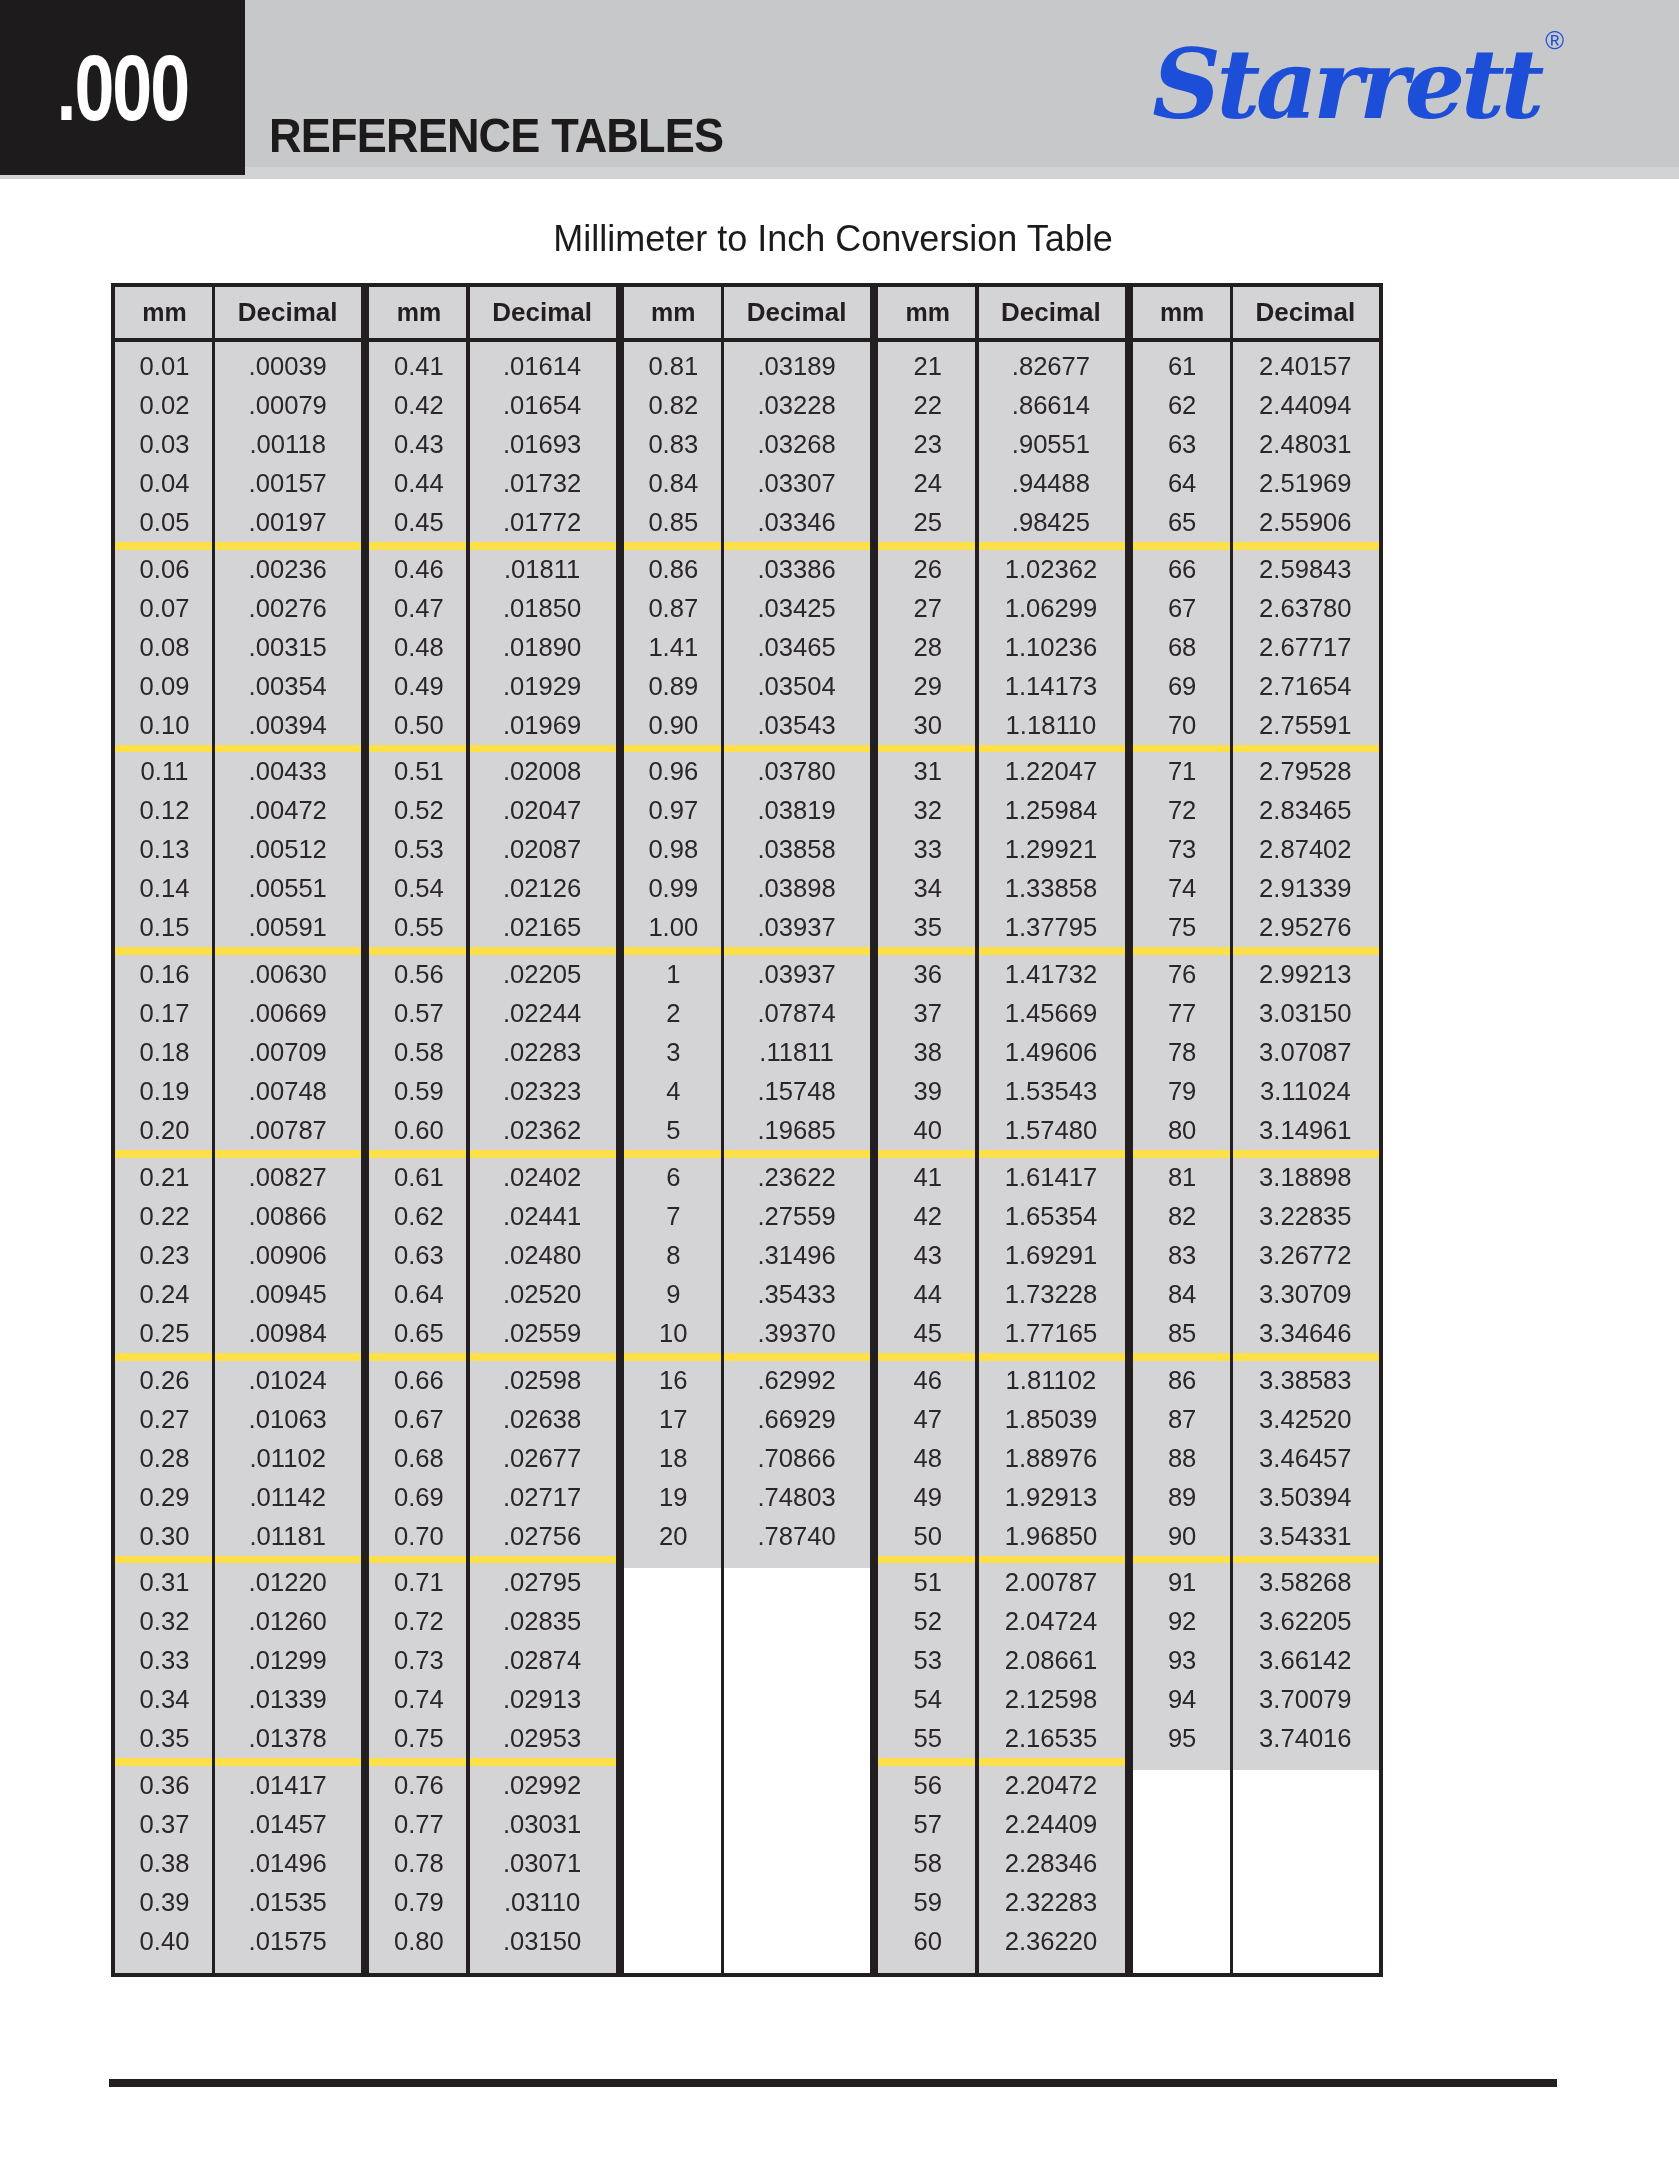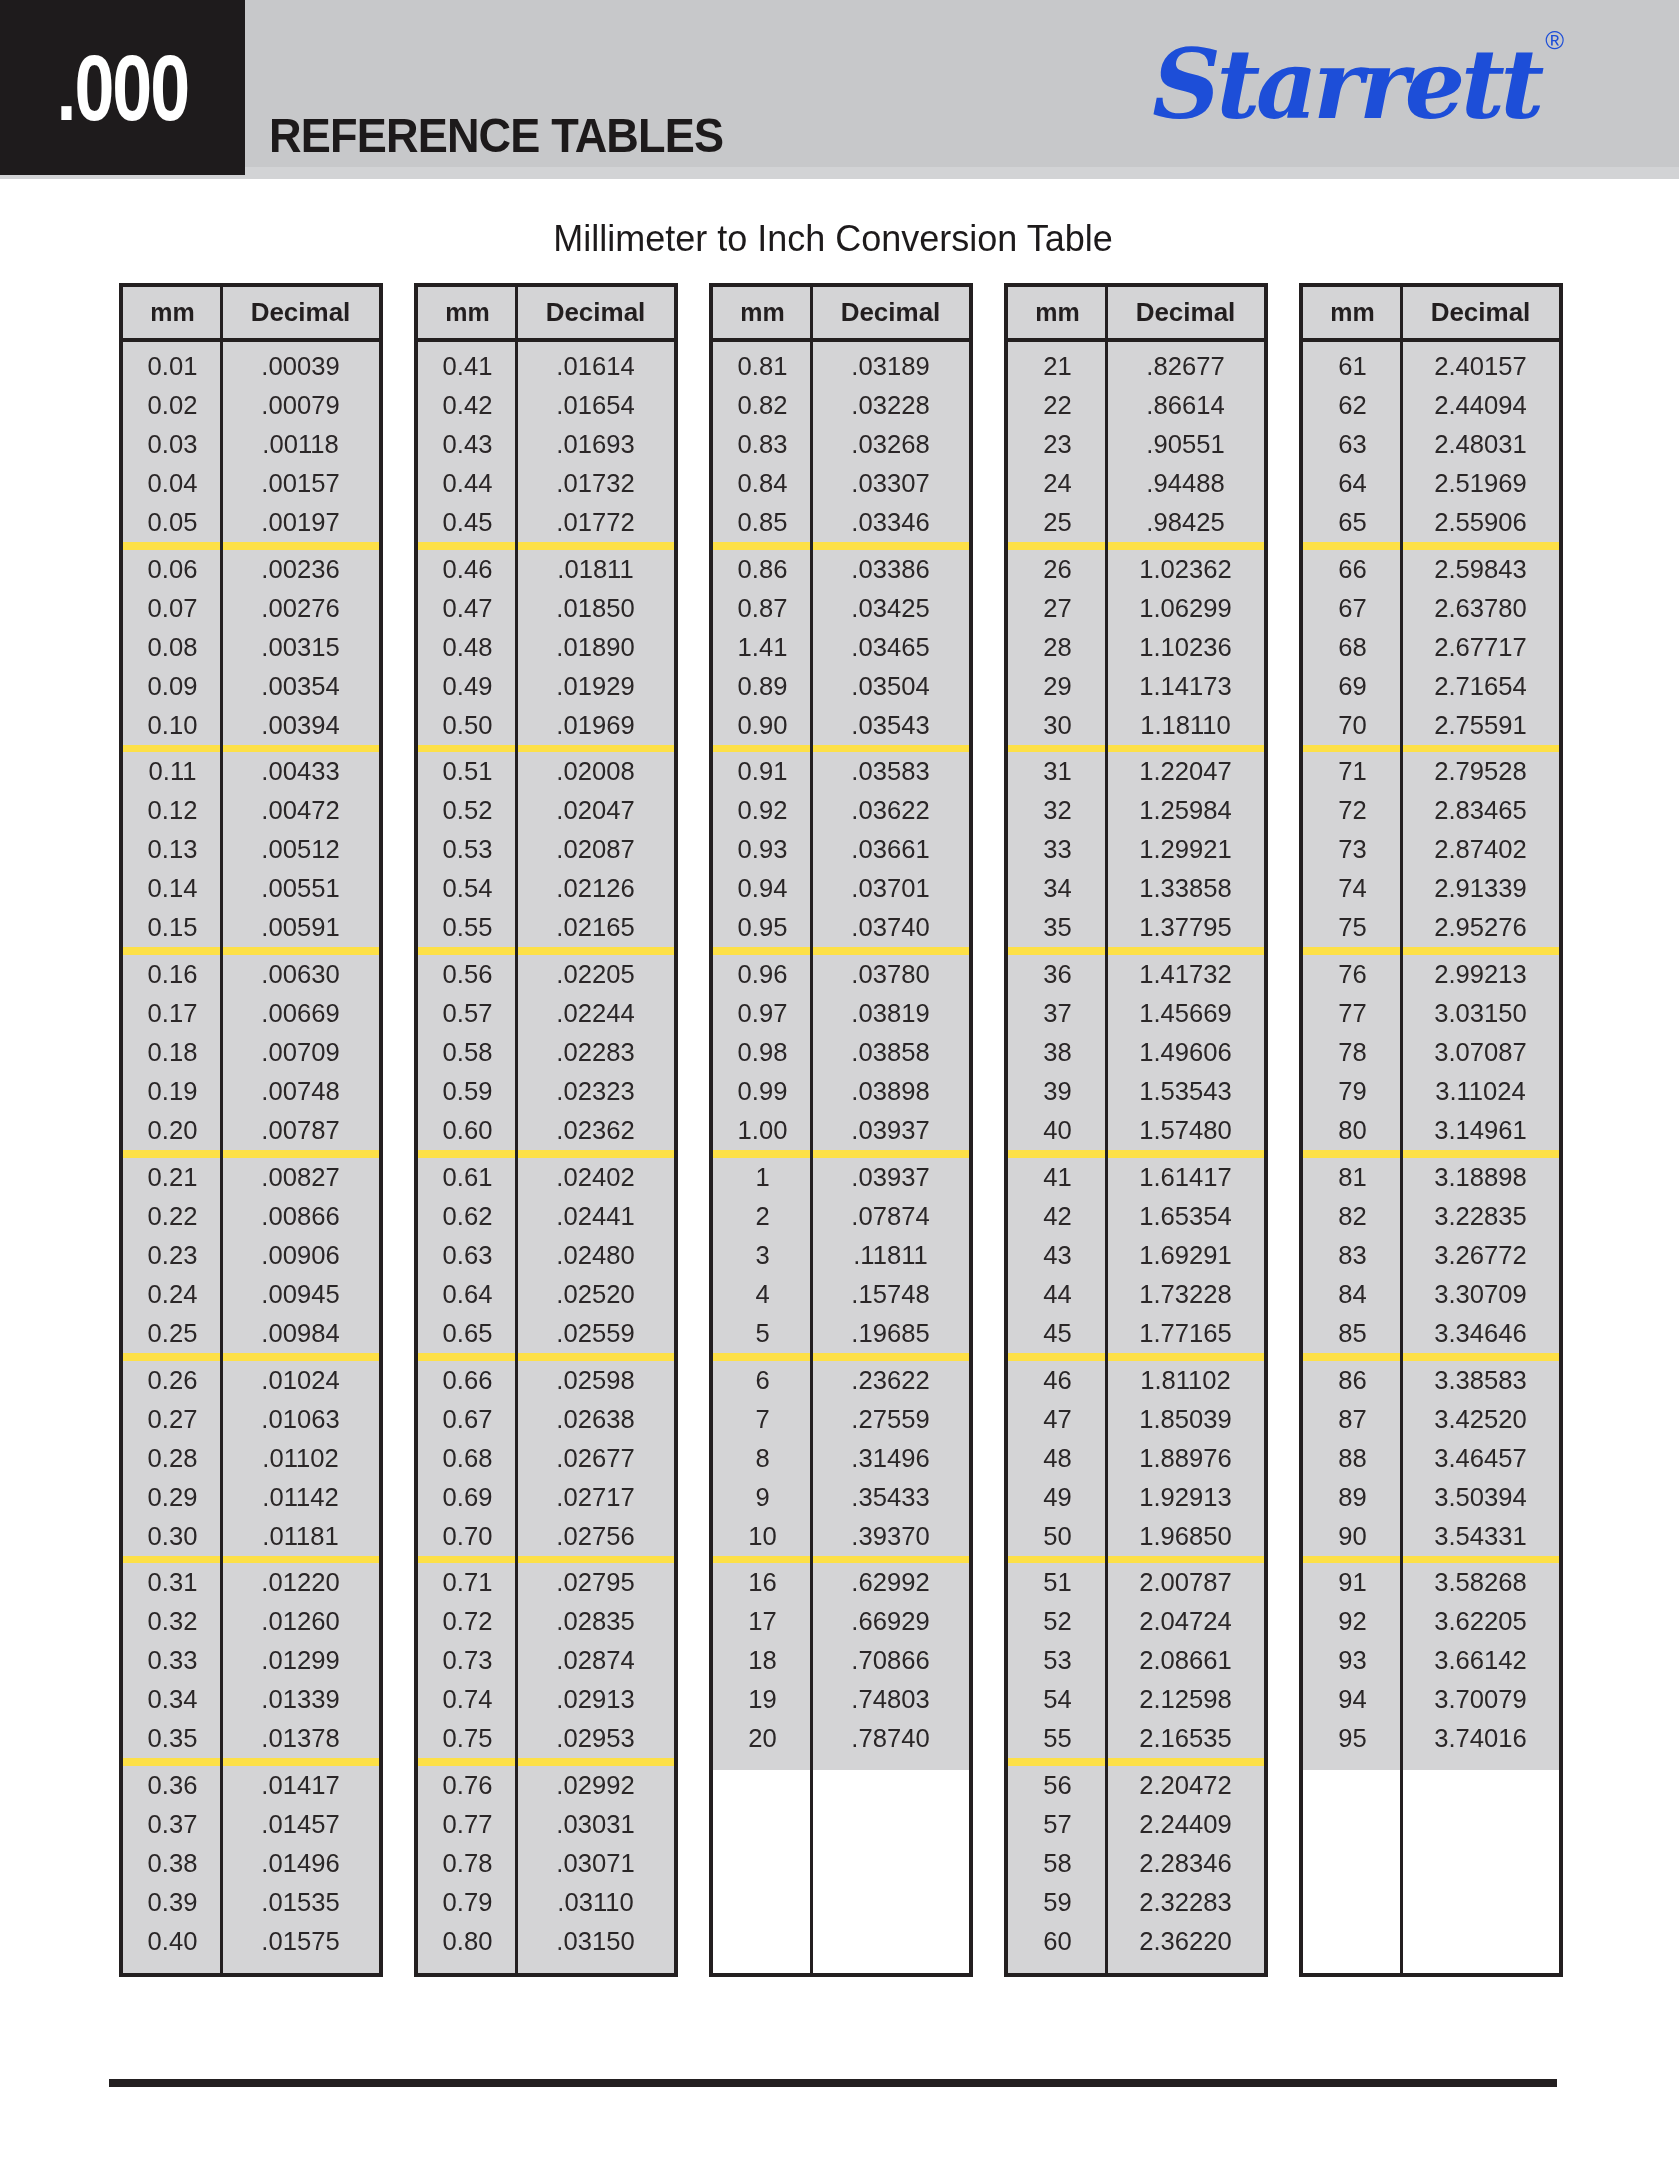--- a/index.html
+++ b/index.html
@@ -30,21 +30,21 @@
   .brand .reg{
     font-family:"Liberation Sans",sans-serif;font-style:normal;font-weight:normal;
     font-size:25.6px;vertical-align:super;letter-spacing:0;position:relative;top:-36px;left:5.1px;
   }
   
   .page-title{
     position:absolute;left:111px;top:218px;width:1444px;text-align:center;
     font-size:36px;font-weight:normal;color:#1d1a1b;letter-spacing:0;
   }
   
-  .tables{position:absolute;left:111px;top:283px;width:1444px;display:flex;justify-content:space-between;margin-left:8px;}
+  .tables{position:absolute;left:111px;top:283px;width:1272px;display:flex;justify-content:space-between;}
   .conv-table{
     position:relative;width:264px;box-sizing:border-box;border:4.3px solid #231f20;background:#ffffff;
   }
   .v-divider{position:absolute;left:97px;top:0;bottom:0;width:3.4px;background:#231f20;z-index:3;}
   .t-head{
     display:flex;height:51px;align-items:center;background:#d4d4d6;
     border-bottom:4.3px solid #231f20;
   }
   .t-head .c-mm{width:99px;text-align:center;font-weight:bold;font-size:25px;}
   .t-head .c-dec{flex:1;text-align:center;font-weight:bold;font-size:26px;}
@@ -489,42 +489,20 @@
             <div class="c-mm">0.89</div>
             <div class="c-dec">.03504</div>
           </div>
           <div class="t-row">
             <div class="c-mm">0.90</div>
             <div class="c-dec">.03543</div>
           </div>
         </div>
         <div class="t-group">
           <div class="t-row">
-            <div class="c-mm">0.91</div>
-            <div class="c-dec">.03583</div>
-          </div>
-          <div class="t-row">
-            <div class="c-mm">0.92</div>
-            <div class="c-dec">.03622</div>
-          </div>
-          <div class="t-row">
-            <div class="c-mm">0.93</div>
-            <div class="c-dec">.03661</div>
-          </div>
-          <div class="t-row">
-            <div class="c-mm">0.94</div>
-            <div class="c-dec">.03701</div>
-          </div>
-          <div class="t-row">
-            <div class="c-mm">0.95</div>
-            <div class="c-dec">.03740</div>
-          </div>
-        </div>
-        <div class="t-group">
-          <div class="t-row">
             <div class="c-mm">0.96</div>
             <div class="c-dec">.03780</div>
           </div>
           <div class="t-row">
             <div class="c-mm">0.97</div>
             <div class="c-dec">.03819</div>
           </div>
           <div class="t-row">
             <div class="c-mm">0.98</div>
             <div class="c-dec">.03858</div>

